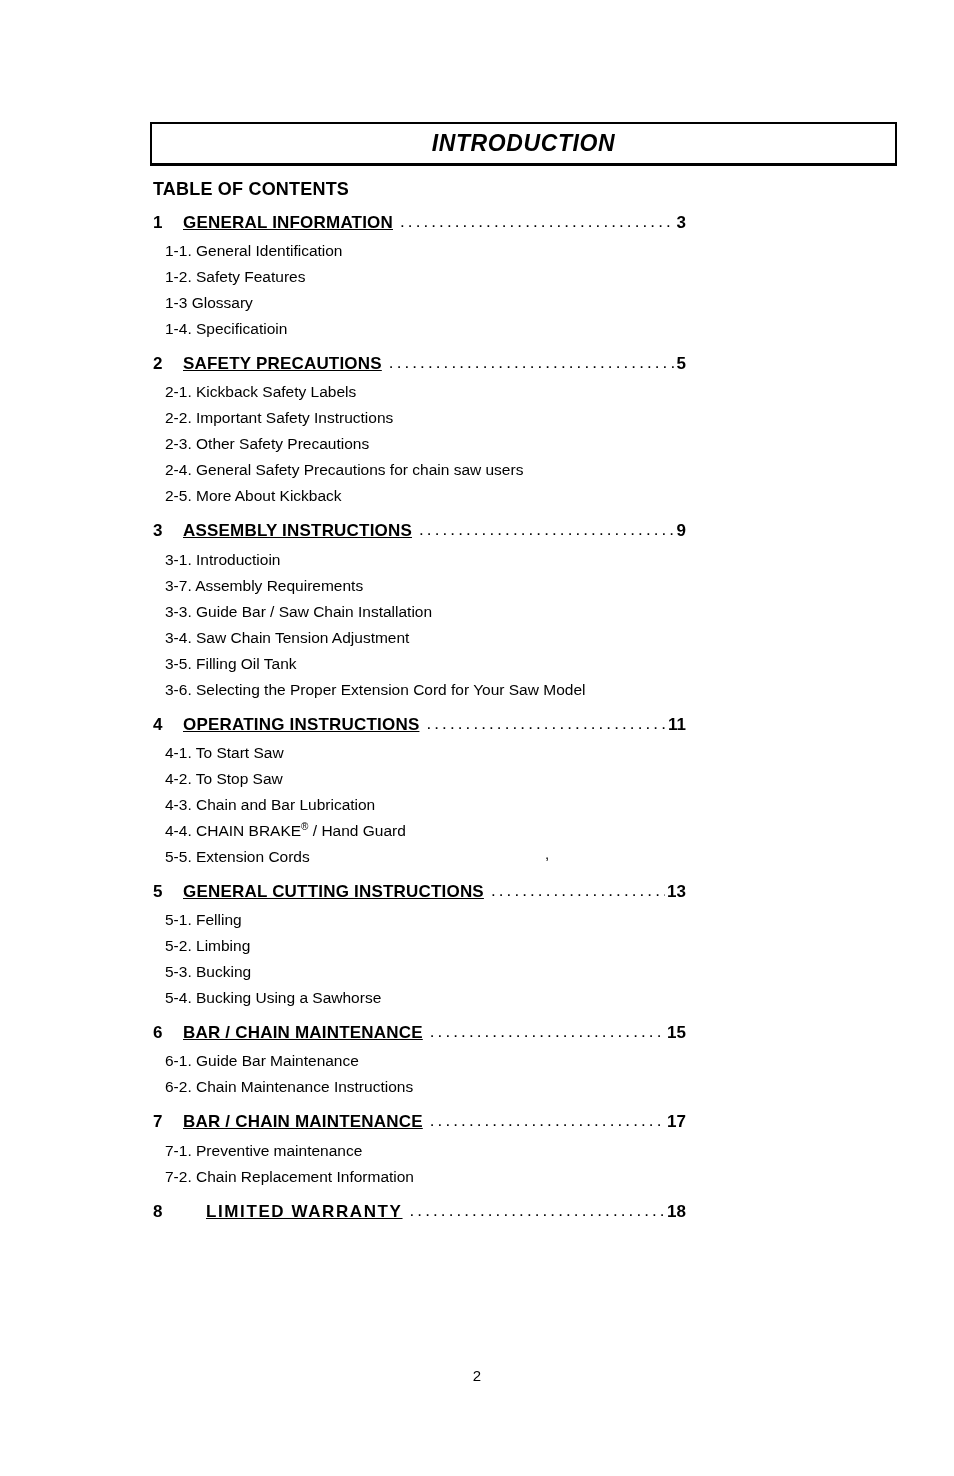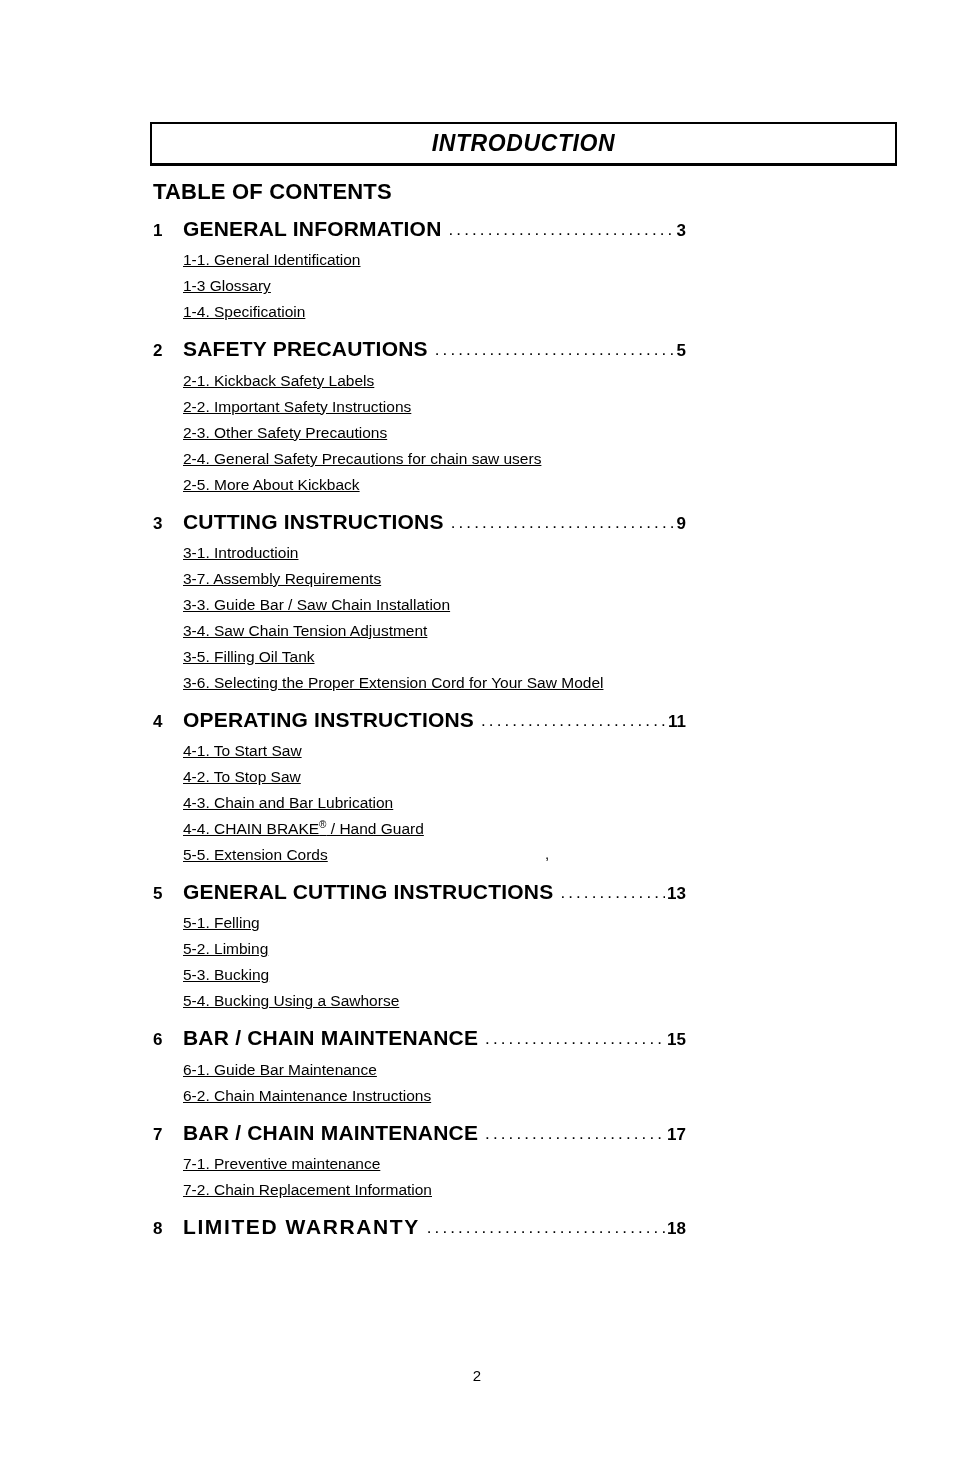--- a/index.html
+++ b/index.html
@@ -48,21 +48,21 @@
 
   
   .content {
     position: absolute;
     left: 153px;
     top: 180px;
     width: 745px;
   }
 
   .toc-heading {
-    font-size: 22px;
+    font-size: 18px;
     font-weight: bold;
     letter-spacing: 0.2px;
     margin: 0 0 12px 0;
     line-height: 1.1;
   }
 
   
   .section {
     margin-bottom: 11px;
   }
@@ -74,28 +74,30 @@
     margin-bottom: 5px;
   }
   .section-num {
     width: 30px;
     flex: 0 0 30px;
     font-size: 17px;
     font-weight: bold;
     line-height: 1.25;
   }
   .section-title {
-    font-size: 21px;
+    font-size: 17px;
     font-weight: bold;
     letter-spacing: 0.2px;
     white-space: nowrap;
     line-height: 1.25;
+    text-decoration: underline;
   }
   .section-title.wide {
     letter-spacing: 1.6px;
+    margin-left: 23px;
   }
   .leader {
     flex: 1 1 auto;
     overflow: hidden;
     white-space: nowrap;
     margin: 0 2px 0 7px;
     font-size: 17px;
     line-height: 1.25;
     letter-spacing: 3.1px;
     color: #000;
@@ -105,25 +107,24 @@
   .section-page {
     font-size: 17px;
     font-weight: bold;
     line-height: 1.25;
     text-align: right;
     white-space: nowrap;
   }
 
   
   .subsection {
-    margin-left: 30px;
+    margin-left: 12px;
     font-size: 15.5px;
     line-height: 26px;
     white-space: nowrap;
-    text-decoration: underline;
   }
   .reg {
     font-size: 10px;
     vertical-align: super;
     line-height: 0;
   }
 
   
   .artifact-comma {
     position: absolute;
@@ -158,40 +159,41 @@
     <div class="toc-heading">TABLE OF CONTENTS</div>
     <div id="toc-sections">
         <div class="section">
           <div class="section-row">
             <span class="section-num">1</span>
             <span class="section-title">GENERAL INFORMATION</span>
             <span class="leader">..........................................................................................</span>
             <span class="section-page">3</span>
           </div>
           <div class="subsection">1-1. General Identification</div>
+          <div class="subsection">1-2. Safety Features</div>
           <div class="subsection">1-3 Glossary</div>
           <div class="subsection">1-4. Specificatioin</div>
         </div>
         <div class="section">
           <div class="section-row">
             <span class="section-num">2</span>
             <span class="section-title">SAFETY PRECAUTIONS</span>
             <span class="leader">..........................................................................................</span>
             <span class="section-page">5</span>
           </div>
           <div class="subsection">2-1. Kickback Safety Labels</div>
           <div class="subsection">2-2. Important Safety Instructions</div>
           <div class="subsection">2-3. Other Safety Precautions</div>
           <div class="subsection">2-4. General Safety Precautions for chain saw users</div>
           <div class="subsection">2-5. More About Kickback</div>
         </div>
         <div class="section">
           <div class="section-row">
             <span class="section-num">3</span>
-            <span class="section-title">CUTTING INSTRUCTIONS</span>
+            <span class="section-title">ASSEMBLY INSTRUCTIONS</span>
             <span class="leader">..........................................................................................</span>
             <span class="section-page">9</span>
           </div>
           <div class="subsection">3-1. Introductioin</div>
           <div class="subsection">3-7. Assembly Requirements</div>
           <div class="subsection">3-3. Guide Bar / Saw Chain Installation</div>
           <div class="subsection">3-4. Saw Chain Tension Adjustment</div>
           <div class="subsection">3-5. Filling Oil Tank</div>
           <div class="subsection">3-6. Selecting the Proper Extension Cord for Your Saw Model</div>
         </div>

